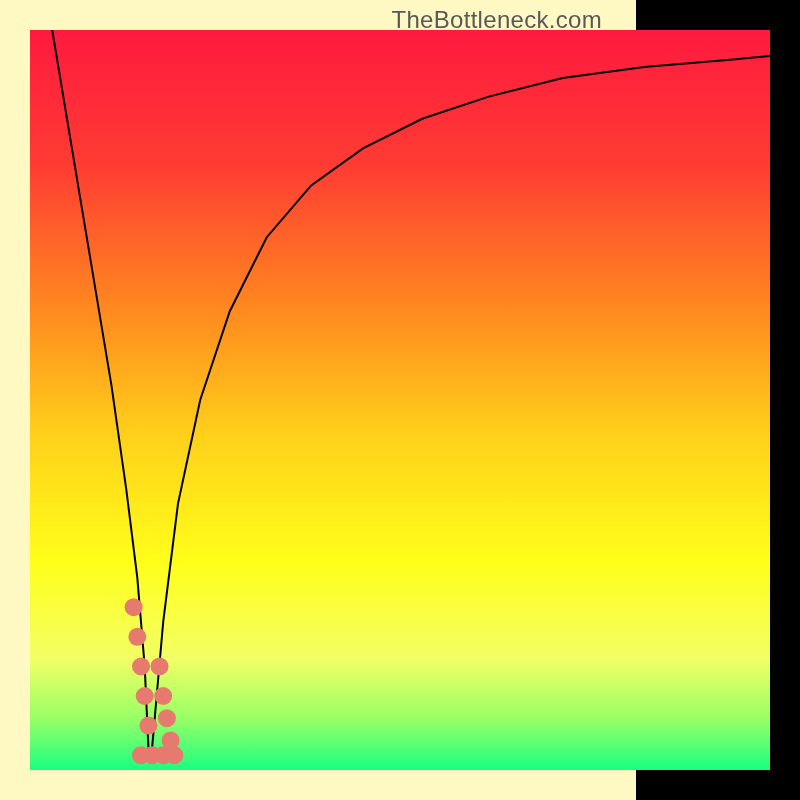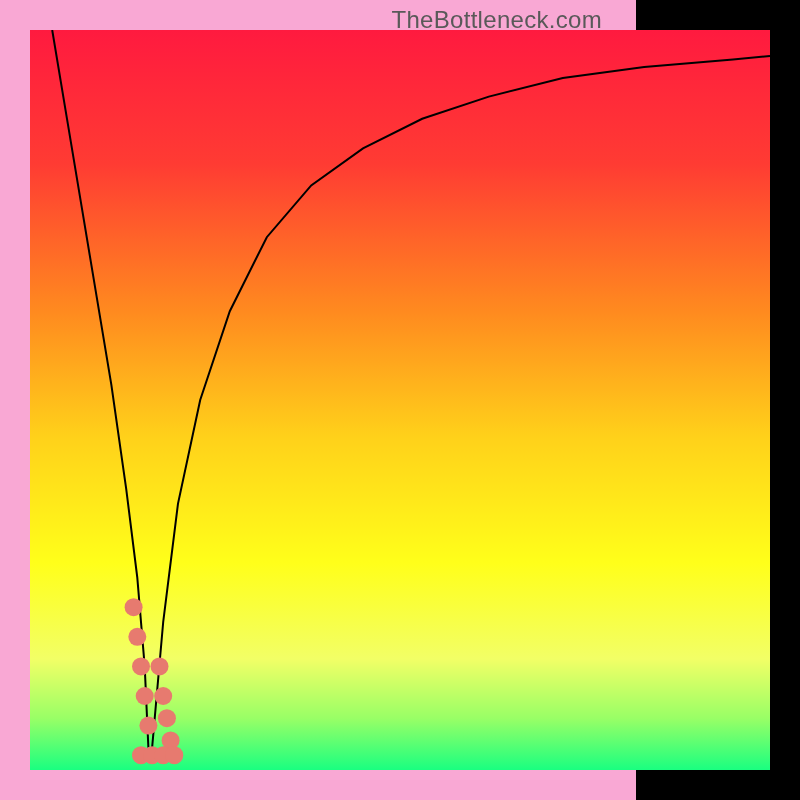--- a/index.html
+++ b/index.html
@@ -8,21 +8,21 @@
     width: 800px;
     height: 800px;
     overflow: hidden;
     background: #000;
     font-family: Arial, Helvetica, sans-serif;
   }
   .frame {
     position: relative;
     width: 636px;
     height: 800px;
-    background: #f9a8d4;
+    background: #fef9c3;
   }
   .plot-area {
     position: absolute;
     left: 30px;
     top: 30px;
     width: 740px;
     height: 740px;
     overflow: hidden;
   }
   .gradient-bg {

